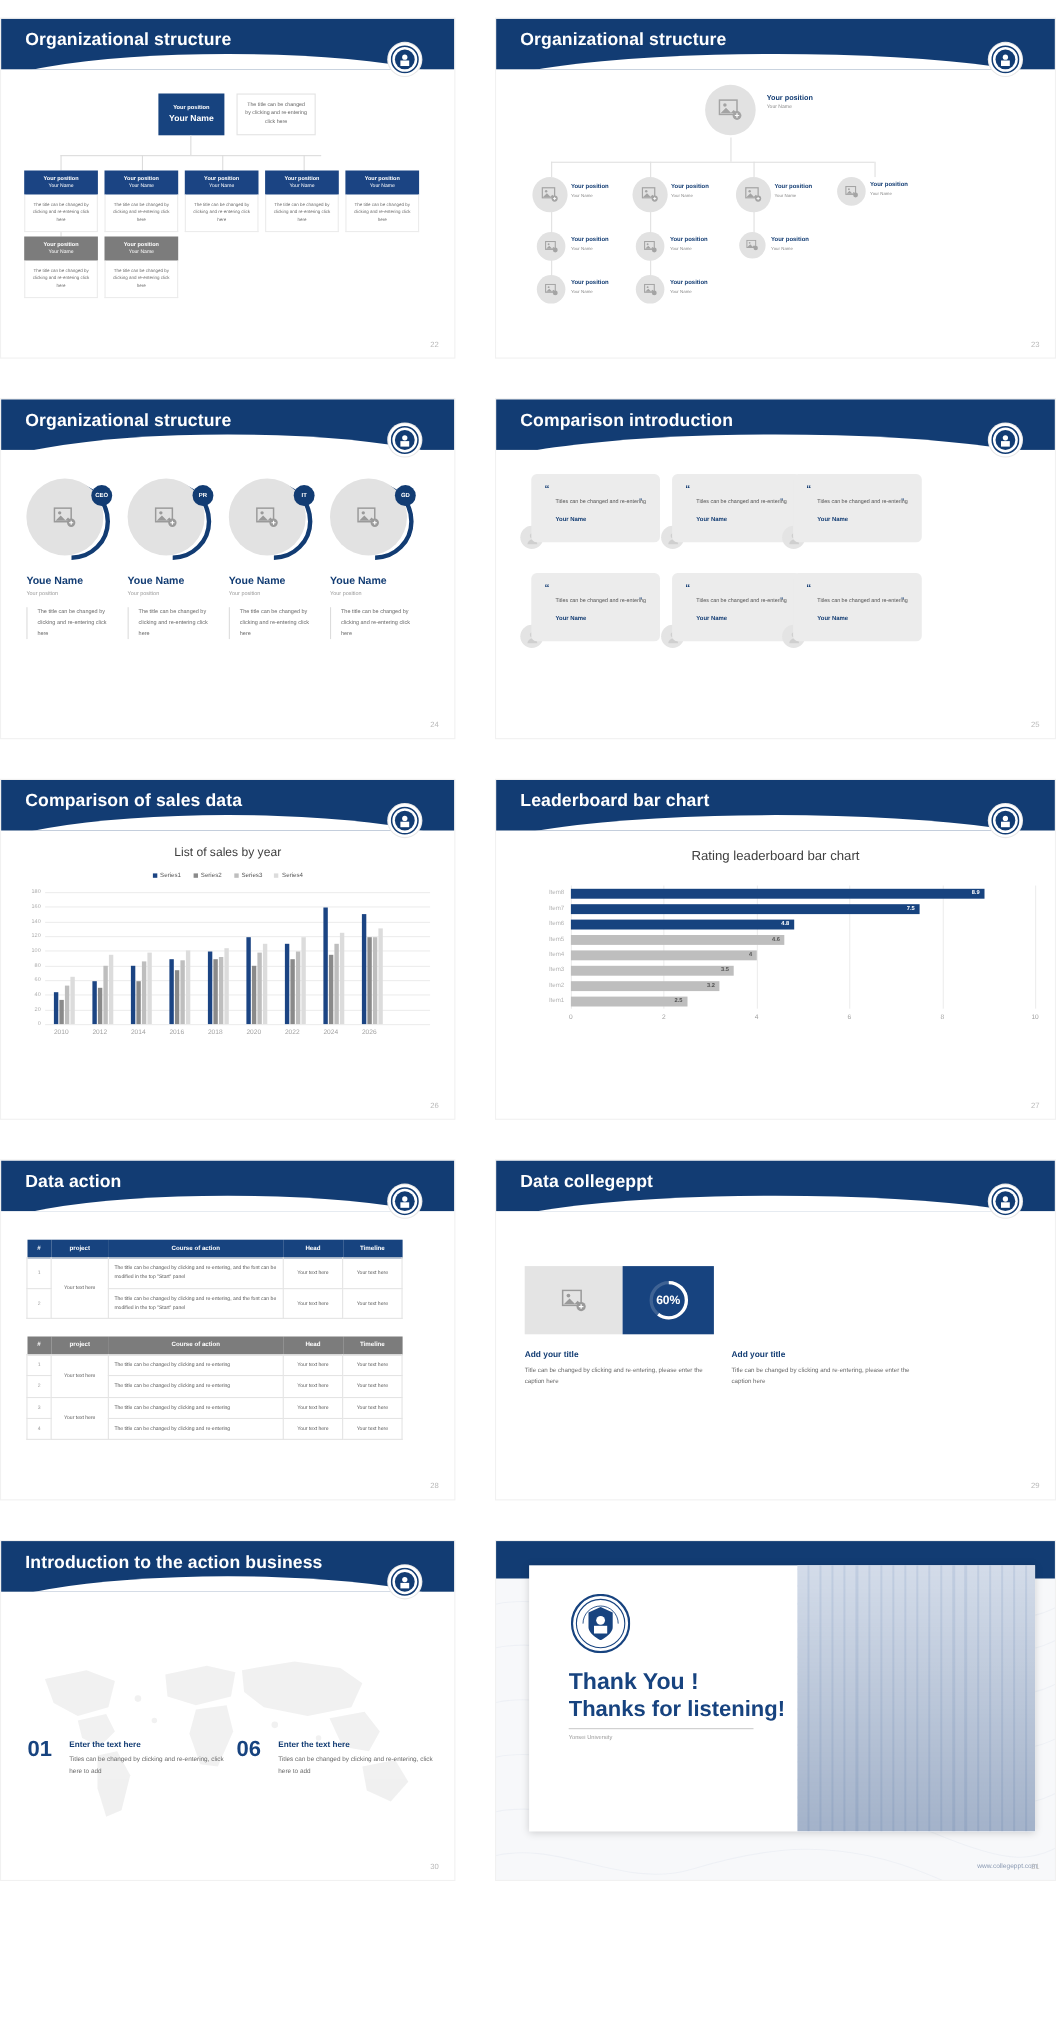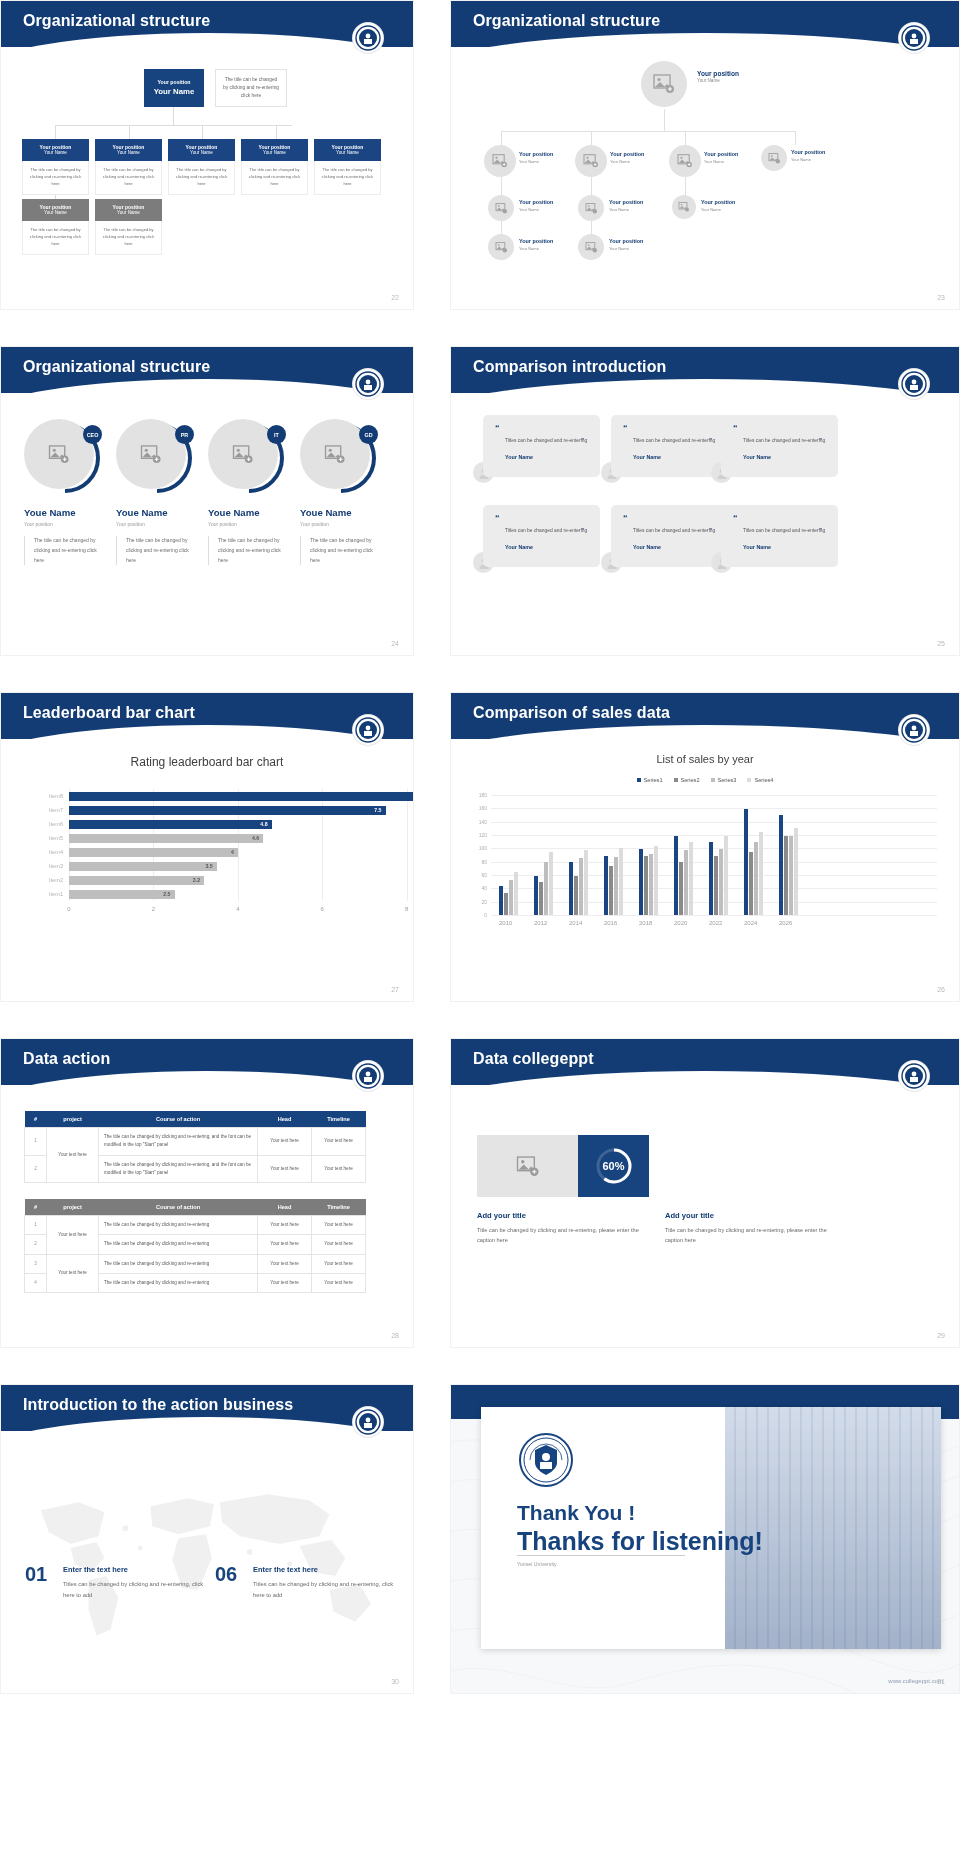--- a/index.html
+++ b/index.html
@@ -8,21 +8,21 @@
     font-family: "Liberation Sans", sans-serif;
     -webkit-font-smoothing: antialiased;
   }
   .grid {
     width:960px; height:1850px;
     display:grid;
     grid-template-columns: 414px 1fr;
     grid-template-rows: repeat(5, 310px);
     column-gap: 6px;
     row-gap: 6px;
-    padding: 0 0 0 0;
+    padding: 16px 0 0 0;
     background:#ffffff;
     gap:36px;
   }
   .slide {
     position:relative;
     background:#ffffff;
     overflow:hidden;
     border: 1px solid #f1f1f1;
   }
   
@@ -177,21 +177,21 @@
     border:1px solid #e4e4e4; font-size:4.6px; color:#5a5a5a;
     padding:5px 5px; line-height:1.8; text-align:center;
   }
   .tbl td.desc { text-align:left; }
   .tbl td.idx { color:#9a9a9a; }
 
   
   .ccard { position:absolute; width:172px; height:62px; display:flex; }
   .cimg { flex:1; background:#e4e4e4; display:flex; align-items:center; justify-content:center; }
   .cdonut {
-    width:71px; background:#17437F; display:flex; align-items:center; justify-content:center;
+    width:83px; background:#17437F; display:flex; align-items:center; justify-content:center;
     position:relative;
   }
   .dring { position:relative; width:38px; height:38px; }
   .dpct {
     position:absolute; inset:0; display:flex; align-items:center; justify-content:center;
     color:#fff; font-size:11px; font-weight:bold;
   }
   .ctitle2 { position:absolute; font-size:7.6px; font-weight:bold; color:#123C73; }
   .cbody { position:absolute; font-size:5.6px; color:#6a6a6a; line-height:1.85; width:176px; }
 
@@ -211,21 +211,21 @@
   }
   .ty-photo {
     position:absolute; right:0; top:0; width:47%; height:100%;
     background:
       linear-gradient(180deg, rgba(24,58,110,.06), rgba(24,58,110,.30)),
       repeating-linear-gradient(90deg,#dfe6f1 0 9px,#ccd7e8 9px 11px),
       repeating-linear-gradient(0deg,#e4ebf5 0 14px,#d2dcec 14px 16px);
   }
   .ty-crest { position:absolute; left:38px; top:26px; width:54px; height:54px; }
   .ty-h1 { position:absolute; left:36px; top:94px; font-size:21px; font-weight:bold; color:#17437F; }
-  .ty-h2 { position:absolute; left:36px; top:120px; font-size:25px; font-weight:bold; color:#17437F; }
+  .ty-h2 { position:absolute; left:36px; top:120px; font-size:20px; font-weight:bold; color:#17437F; }
   .ty-rule { position:absolute; left:36px; top:148px; width:168px; height:1px; background:#ccc; }
   .ty-sub { position:absolute; left:36px; top:154px; font-size:5.2px; color:#9a9a9a; }
   .ty-foot { position:absolute; right:16px; bottom:9px; font-size:6px; color:#8c9bb3; }
   .wave { position:absolute; left:0; top:0; width:100%; height:100%; opacity:.55; }
 </style>
 </head>
 <body>
 
 <div class="grid">
 
@@ -635,99 +635,20 @@
           <path d="M1.5 12a4.5 4.5 0 0 1 9 0z" fill="#cfcfcf"></path>
         </svg>
       </div>
     <div class="qcard" style="left:270px; top:158px;">
       <div class="qmark">“</div>
       <div class="qtxt" style="padding-left:10px;"><span>Titles can be changed and re-entering</span><span class="qclose">”</span></div>
       <div class="qname" style="padding-left:10px;">Your Name</div>
     </div>
 
     <div class="pagenum">25</div>
-  </div>
-
-  <div class="slide r">
-    <div class="banner"></div>
-    <div class="banner-title">Leaderboard bar chart</div>
-    <div class="crest">
-      <svg width="26" height="26" viewBox="0 0 26 26">
-          <circle cx="13" cy="13" r="12" fill="none" stroke="#123C73" stroke-width="1.4"></circle>
-          <circle cx="13" cy="13" r="9" fill="#123C73"></circle>
-          <circle cx="13" cy="11" r="2.4" fill="#fff"></circle>
-          <rect x="9" y="14" width="8" height="5" fill="#fff"></rect>
-        </svg>
-    </div>
-
-    <div class="ctitle" style="top:62px; font-size:12px;">Rating leaderboard bar chart</div>
-    <div class="plot" id="plot-27" style="left:68px; top:96px; right:48px; height:112px;">
-        <div style="position: absolute; top: 0px; bottom: 0px; width: 1px; background: rgb(237, 237, 237); left: 0px;"></div>
-        <div class="lbaxis" style="left: 0px;">0</div>
-        <div style="position: absolute; top: 0px; bottom: 0px; width: 1px; background: rgb(237, 237, 237); left: 84.4px;"></div>
-        <div class="lbaxis" style="left: 84.4px;">2</div>
-        <div style="position: absolute; top: 0px; bottom: 0px; width: 1px; background: rgb(237, 237, 237); left: 168.8px;"></div>
-        <div class="lbaxis" style="left: 168.8px;">4</div>
-        <div style="position: absolute; top: 0px; bottom: 0px; width: 1px; background: rgb(237, 237, 237); left: 253.2px;"></div>
-        <div class="lbaxis" style="left: 253.2px;">6</div>
-        <div style="position: absolute; top: 0px; bottom: 0px; width: 1px; background: rgb(237, 237, 237); left: 337.6px;"></div>
-        <div class="lbaxis" style="left: 337.6px;">8</div>
-        <div style="position: absolute; top: 0px; bottom: 0px; width: 1px; background: rgb(237, 237, 237); left: 422px;"></div>
-        <div class="lbaxis" style="left: 422px;">10</div>
-        <div class="lbrow" style="top: 2.5px; width: 422px;">
-          <div class="lblabel">Item8</div>
-          <div class="lbbar" style="width: 375.58px; background: rgb(23, 67, 127);">
-            <div class="lbval" style="color: rgb(255, 255, 255);">8.9</div>
-          </div>
-        </div>
-        <div class="lbrow" style="top: 16.5px; width: 422px;">
-          <div class="lblabel">Item7</div>
-          <div class="lbbar" style="width: 316.5px; background: rgb(23, 67, 127);">
-            <div class="lbval" style="color: rgb(255, 255, 255);">7.5</div>
-          </div>
-        </div>
-        <div class="lbrow" style="top: 30.5px; width: 422px;">
-          <div class="lblabel">Item6</div>
-          <div class="lbbar" style="width: 202.56px; background: rgb(23, 67, 127);">
-            <div class="lbval" style="color: rgb(255, 255, 255);">4.8</div>
-          </div>
-        </div>
-        <div class="lbrow" style="top: 44.5px; width: 422px;">
-          <div class="lblabel">Item5</div>
-          <div class="lbbar" style="width: 194.12px; background: rgb(190, 190, 190);">
-            <div class="lbval" style="color: rgb(85, 85, 85);">4.6</div>
-          </div>
-        </div>
-        <div class="lbrow" style="top: 58.5px; width: 422px;">
-          <div class="lblabel">Item4</div>
-          <div class="lbbar" style="width: 168.8px; background: rgb(190, 190, 190);">
-            <div class="lbval" style="color: rgb(85, 85, 85);">4</div>
-          </div>
-        </div>
-        <div class="lbrow" style="top: 72.5px; width: 422px;">
-          <div class="lblabel">Item3</div>
-          <div class="lbbar" style="width: 147.7px; background: rgb(190, 190, 190);">
-            <div class="lbval" style="color: rgb(85, 85, 85);">3.5</div>
-          </div>
-        </div>
-        <div class="lbrow" style="top: 86.5px; width: 422px;">
-          <div class="lblabel">Item2</div>
-          <div class="lbbar" style="width: 135.04px; background: rgb(190, 190, 190);">
-            <div class="lbval" style="color: rgb(85, 85, 85);">3.2</div>
-          </div>
-        </div>
-        <div class="lbrow" style="top: 100.5px; width: 422px;">
-          <div class="lblabel">Item1</div>
-          <div class="lbbar" style="width: 105.5px; background: rgb(190, 190, 190);">
-            <div class="lbval" style="color: rgb(85, 85, 85);">2.5</div>
-          </div>
-        </div>
-      </div>
-
-    <div class="pagenum">27</div>
   </div>
 
   <div class="slide">
     <div class="banner"></div>
     <div class="banner-title">Comparison of sales data</div>
     <div class="crest">
       <svg width="26" height="26" viewBox="0 0 26 26">
           <circle cx="13" cy="13" r="12" fill="none" stroke="#123C73" stroke-width="1.4"></circle>
           <circle cx="13" cy="13" r="9" fill="#123C73"></circle>
           <circle cx="13" cy="11" r="2.4" fill="#fff"></circle>
@@ -842,20 +763,99 @@
           <div class="cbar" style="height: 0px; background: rgb(27, 68, 131);"></div>
           <div class="cbar" style="height: 0px; background: rgb(138, 138, 138);"></div>
           <div class="cbar" style="height: 0px; background: rgb(190, 190, 190);"></div>
           <div class="cbar" style="height: 0px; background: rgb(220, 220, 220);"></div>
         </div>
       </div>
 
     <div class="pagenum">26</div>
   </div>
 
+  <div class="slide r">
+    <div class="banner"></div>
+    <div class="banner-title">Leaderboard bar chart</div>
+    <div class="crest">
+      <svg width="26" height="26" viewBox="0 0 26 26">
+          <circle cx="13" cy="13" r="12" fill="none" stroke="#123C73" stroke-width="1.4"></circle>
+          <circle cx="13" cy="13" r="9" fill="#123C73"></circle>
+          <circle cx="13" cy="11" r="2.4" fill="#fff"></circle>
+          <rect x="9" y="14" width="8" height="5" fill="#fff"></rect>
+        </svg>
+    </div>
+
+    <div class="ctitle" style="top:62px; font-size:12px;">Rating leaderboard bar chart</div>
+    <div class="plot" id="plot-27" style="left:68px; top:96px; right:48px; height:112px;">
+        <div style="position: absolute; top: 0px; bottom: 0px; width: 1px; background: rgb(237, 237, 237); left: 0px;"></div>
+        <div class="lbaxis" style="left: 0px;">0</div>
+        <div style="position: absolute; top: 0px; bottom: 0px; width: 1px; background: rgb(237, 237, 237); left: 84.4px;"></div>
+        <div class="lbaxis" style="left: 84.4px;">2</div>
+        <div style="position: absolute; top: 0px; bottom: 0px; width: 1px; background: rgb(237, 237, 237); left: 168.8px;"></div>
+        <div class="lbaxis" style="left: 168.8px;">4</div>
+        <div style="position: absolute; top: 0px; bottom: 0px; width: 1px; background: rgb(237, 237, 237); left: 253.2px;"></div>
+        <div class="lbaxis" style="left: 253.2px;">6</div>
+        <div style="position: absolute; top: 0px; bottom: 0px; width: 1px; background: rgb(237, 237, 237); left: 337.6px;"></div>
+        <div class="lbaxis" style="left: 337.6px;">8</div>
+        <div style="position: absolute; top: 0px; bottom: 0px; width: 1px; background: rgb(237, 237, 237); left: 422px;"></div>
+        <div class="lbaxis" style="left: 422px;">10</div>
+        <div class="lbrow" style="top: 2.5px; width: 422px;">
+          <div class="lblabel">Item8</div>
+          <div class="lbbar" style="width: 375.58px; background: rgb(23, 67, 127);">
+            <div class="lbval" style="color: rgb(255, 255, 255);">8.9</div>
+          </div>
+        </div>
+        <div class="lbrow" style="top: 16.5px; width: 422px;">
+          <div class="lblabel">Item7</div>
+          <div class="lbbar" style="width: 316.5px; background: rgb(23, 67, 127);">
+            <div class="lbval" style="color: rgb(255, 255, 255);">7.5</div>
+          </div>
+        </div>
+        <div class="lbrow" style="top: 30.5px; width: 422px;">
+          <div class="lblabel">Item6</div>
+          <div class="lbbar" style="width: 202.56px; background: rgb(23, 67, 127);">
+            <div class="lbval" style="color: rgb(255, 255, 255);">4.8</div>
+          </div>
+        </div>
+        <div class="lbrow" style="top: 44.5px; width: 422px;">
+          <div class="lblabel">Item5</div>
+          <div class="lbbar" style="width: 194.12px; background: rgb(190, 190, 190);">
+            <div class="lbval" style="color: rgb(85, 85, 85);">4.6</div>
+          </div>
+        </div>
+        <div class="lbrow" style="top: 58.5px; width: 422px;">
+          <div class="lblabel">Item4</div>
+          <div class="lbbar" style="width: 168.8px; background: rgb(190, 190, 190);">
+            <div class="lbval" style="color: rgb(85, 85, 85);">4</div>
+          </div>
+        </div>
+        <div class="lbrow" style="top: 72.5px; width: 422px;">
+          <div class="lblabel">Item3</div>
+          <div class="lbbar" style="width: 147.7px; background: rgb(190, 190, 190);">
+            <div class="lbval" style="color: rgb(85, 85, 85);">3.5</div>
+          </div>
+        </div>
+        <div class="lbrow" style="top: 86.5px; width: 422px;">
+          <div class="lblabel">Item2</div>
+          <div class="lbbar" style="width: 135.04px; background: rgb(190, 190, 190);">
+            <div class="lbval" style="color: rgb(85, 85, 85);">3.2</div>
+          </div>
+        </div>
+        <div class="lbrow" style="top: 100.5px; width: 422px;">
+          <div class="lblabel">Item1</div>
+          <div class="lbbar" style="width: 105.5px; background: rgb(190, 190, 190);">
+            <div class="lbval" style="color: rgb(85, 85, 85);">2.5</div>
+          </div>
+        </div>
+      </div>
+
+    <div class="pagenum">27</div>
+  </div>
+
   <div class="slide">
     <div class="banner"></div>
     <div class="banner-title">Data action</div>
     <div class="crest">
       <svg width="26" height="26" viewBox="0 0 26 26">
           <circle cx="13" cy="13" r="12" fill="none" stroke="#123C73" stroke-width="1.4"></circle>
           <circle cx="13" cy="13" r="9" fill="#123C73"></circle>
           <circle cx="13" cy="11" r="2.4" fill="#fff"></circle>
           <rect x="9" y="14" width="8" height="5" fill="#fff"></rect>
         </svg>

